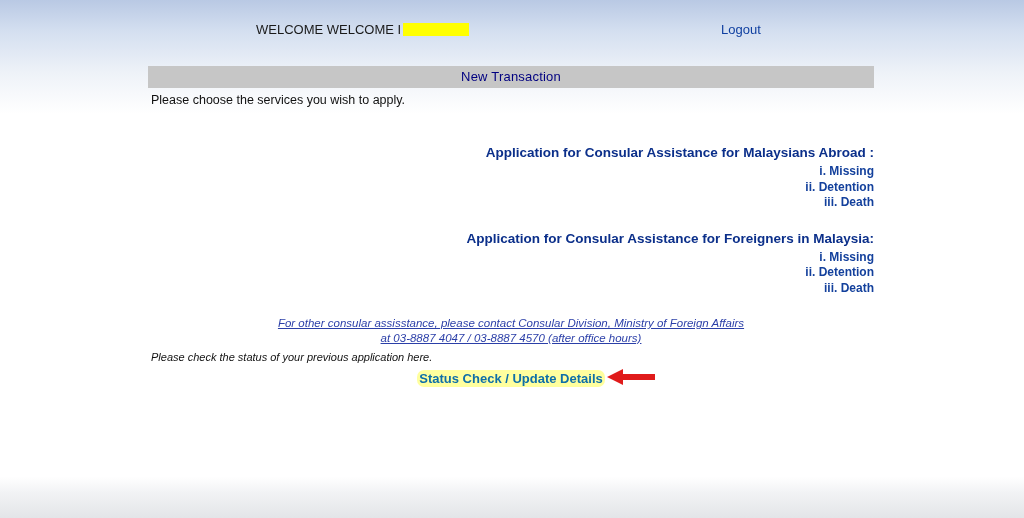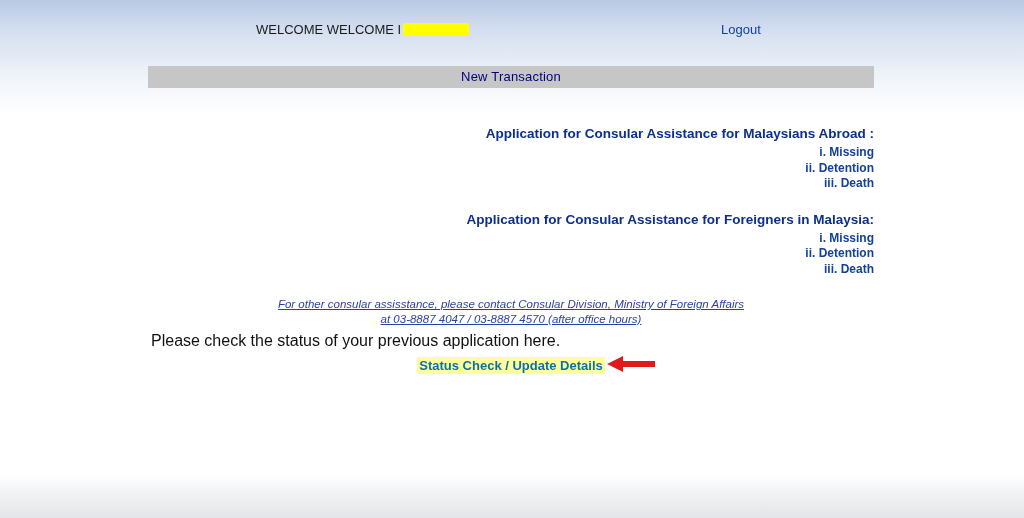--- a/index.html
+++ b/index.html
@@ -127,39 +127,41 @@
     color: #2b3fa8;
     line-height: 15px;
     text-decoration: underline;
   }
 
   .prev-header {
     margin-top: 17px;
   }
 
   .prev-intro {
-    font-size: 16px;
+    font-size: 11px;
     color: #111111;
     padding: 5px 0 0 3px;
+    font-style: italic;
   }
 
   .status-row {
     position: relative;
     text-align: center;
     margin-top: 6px;
     height: 20px;
   }
   .status-link {
     font-size: 13px;
     font-weight: bold;
     color: #0e6fa8;
     background: #ffff9e;
     text-decoration: none;
     cursor: pointer;
     padding: 1px 2px;
+    border-radius: 7px;
   }
   .arrow {
     position: absolute;
     left: 459px;
     top: -1px;
     width: 48px;
     height: 18px;
   }
 </style>
 </head>
@@ -171,20 +173,21 @@
     <div class="welcome">
       <span>WELCOME WELCOME I</span><span class="redacted"></span>
     </div>
     <a class="logout" href="#">Logout</a>
   </div>
 
   <div class="content">
 
     <div class="section-header">New Transaction</div>
 
+    <div class="intro">Please choose the services you wish to apply.</div>
 
 
     <div class="block">
       <a class="block-title" href="#">Application for Consular Assistance for Malaysians Abroad :</a>
       <div class="sub-list">
         <a class="sub-item" href="#">i. Missing</a>
         <a class="sub-item" href="#">ii. Detention</a>
         <a class="sub-item" href="#">iii. Death</a>
       </div>
     </div>

